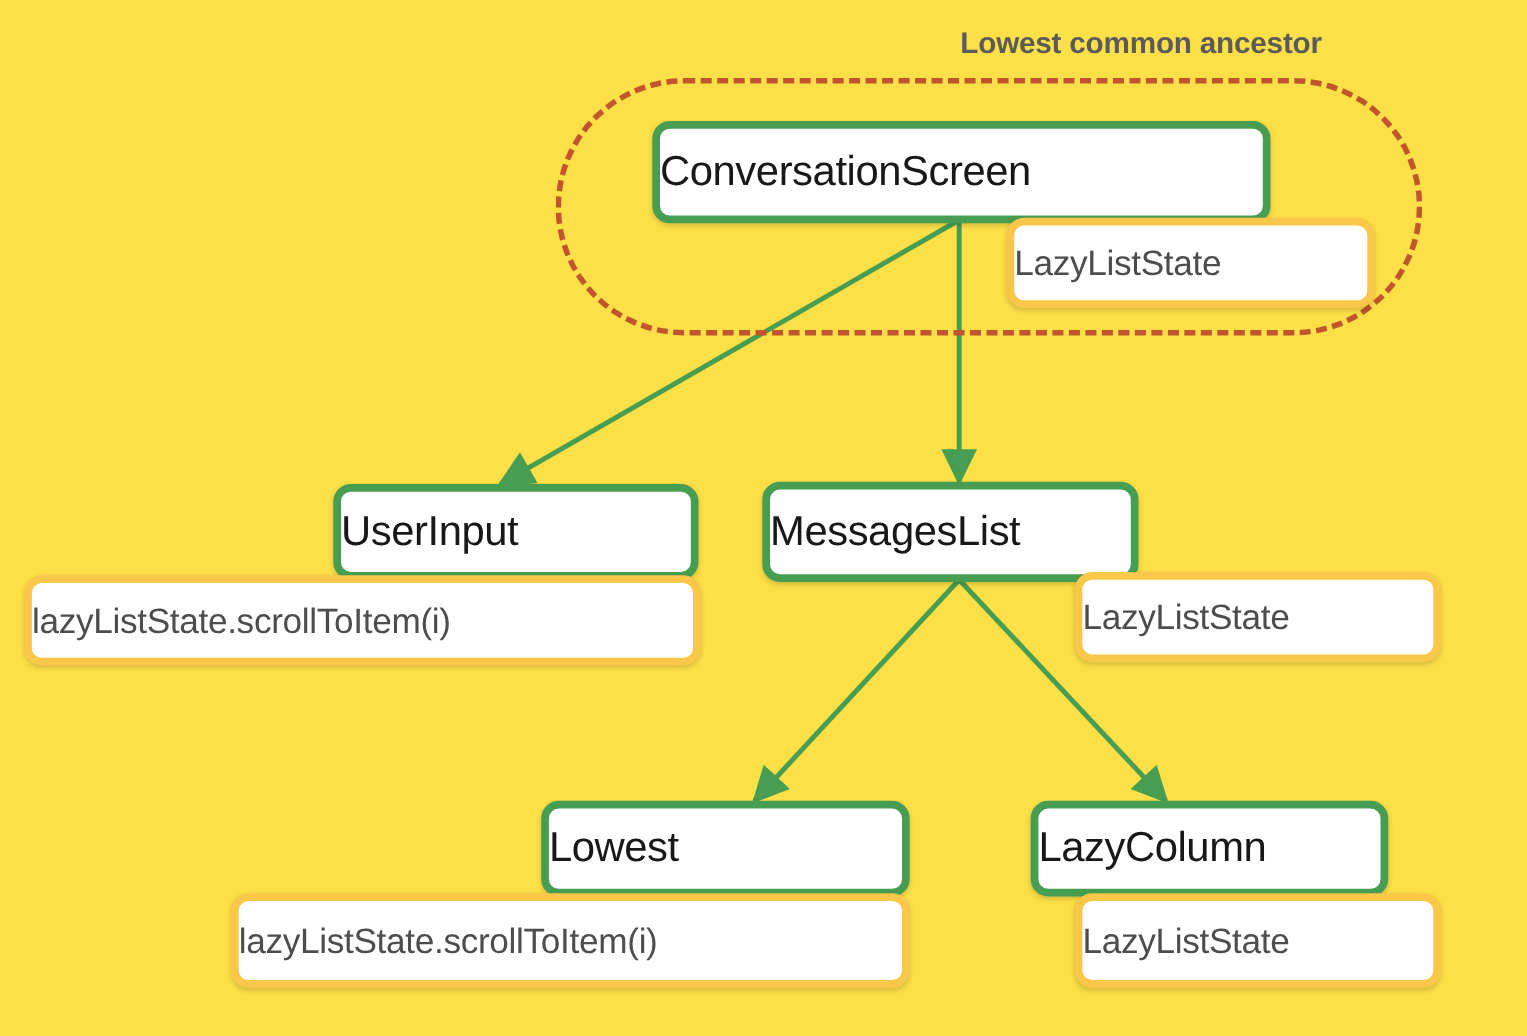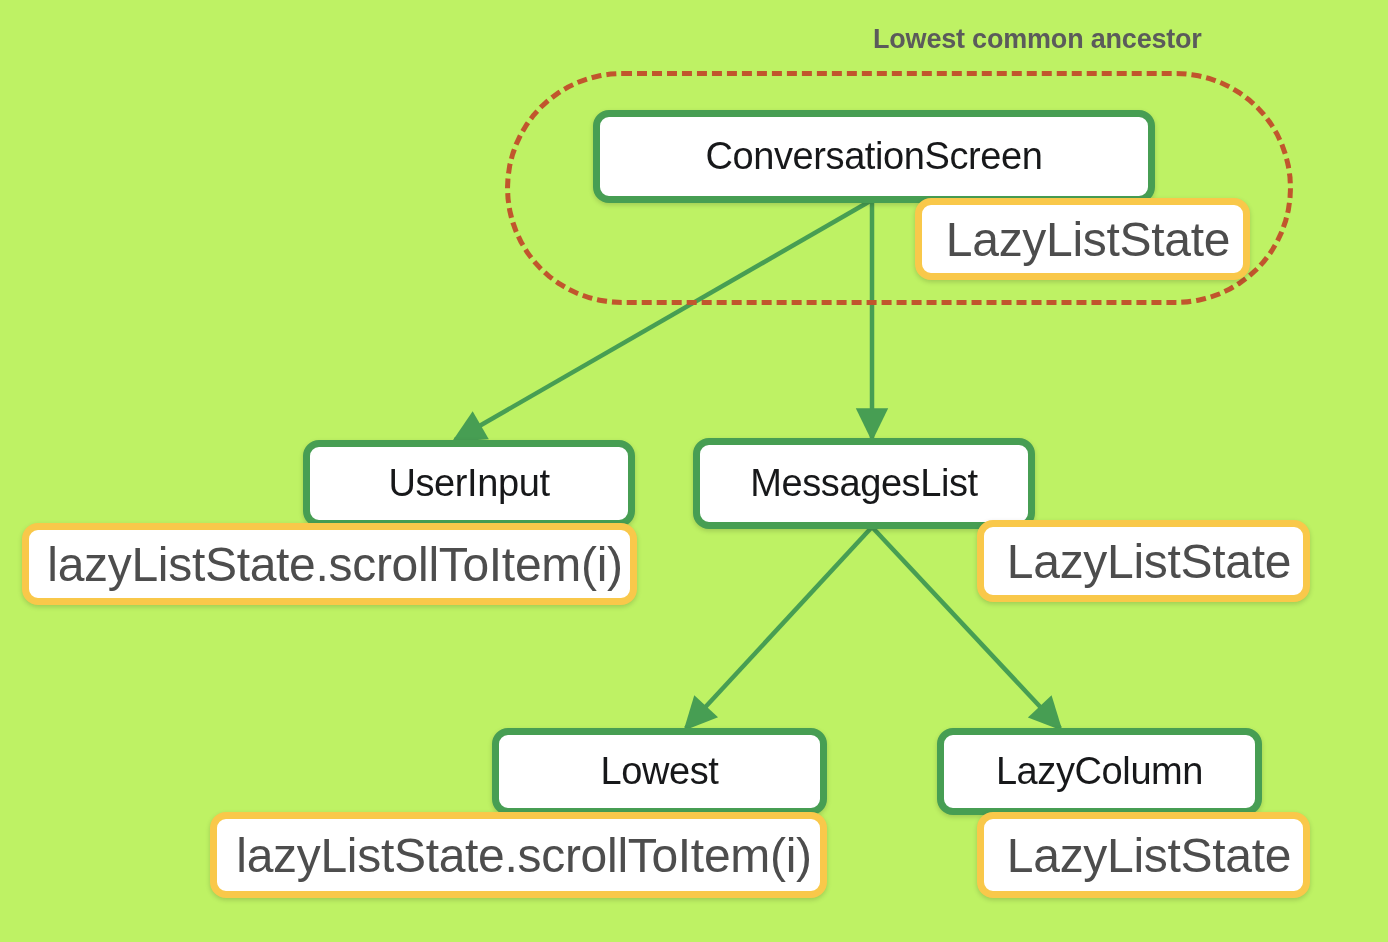--- a/index.html
+++ b/index.html
@@ -7,21 +7,21 @@
     padding: 0;
     background: #ffffff;
   }
   body {
     font-family: "Liberation Sans", "DejaVu Sans", sans-serif;
   }
   #stage {
     position: relative;
     width: 1388px;
     height: 942px;
-    background: #bef264;
+    background: #fde047;
     overflow: hidden;
   }
   #edges {
     position: absolute;
     left: 0;
     top: 0;
     width: 1388px;
     height: 942px;
     pointer-events: none;
   }
@@ -46,42 +46,41 @@
     border: 5px dashed #c1552d;
     border-radius: 118px;
     box-sizing: border-box;
   }
 
   .node {
     position: absolute;
     box-sizing: border-box;
     display: flex;
     align-items: center;
-    justify-content: center;
+    justify-content: flex-start;
     background: #ffffff;
     border-radius: 16px;
     white-space: nowrap;
     box-shadow: 0 2px 5px rgba(0,0,0,0.16);
   }
 
   .node.green {
     border: 7px solid #479e53;
     color: #17181a;
     font-size: 38px;
     letter-spacing: -0.4px;
     z-index: 3;
   }
 
   .node.yellow {
     border: 7px solid #f9c84a;
     color: #4d4d4d;
-    font-size: 48px;
+    font-size: 32px;
     letter-spacing: -0.3px;
     z-index: 4;
-    padding-left: 11px;
   }
 </style>
 </head>
 <body>
 
 <div id="stage">
 
   <svg id="edges" viewBox="0 0 1388 942" width="1388" height="942" aria-hidden="true">
     <defs>
       <marker id="arrowhead" markerWidth="9" markerHeight="9" refX="7.2" refY="4.5" orient="auto" markerUnits="strokeWidth">

